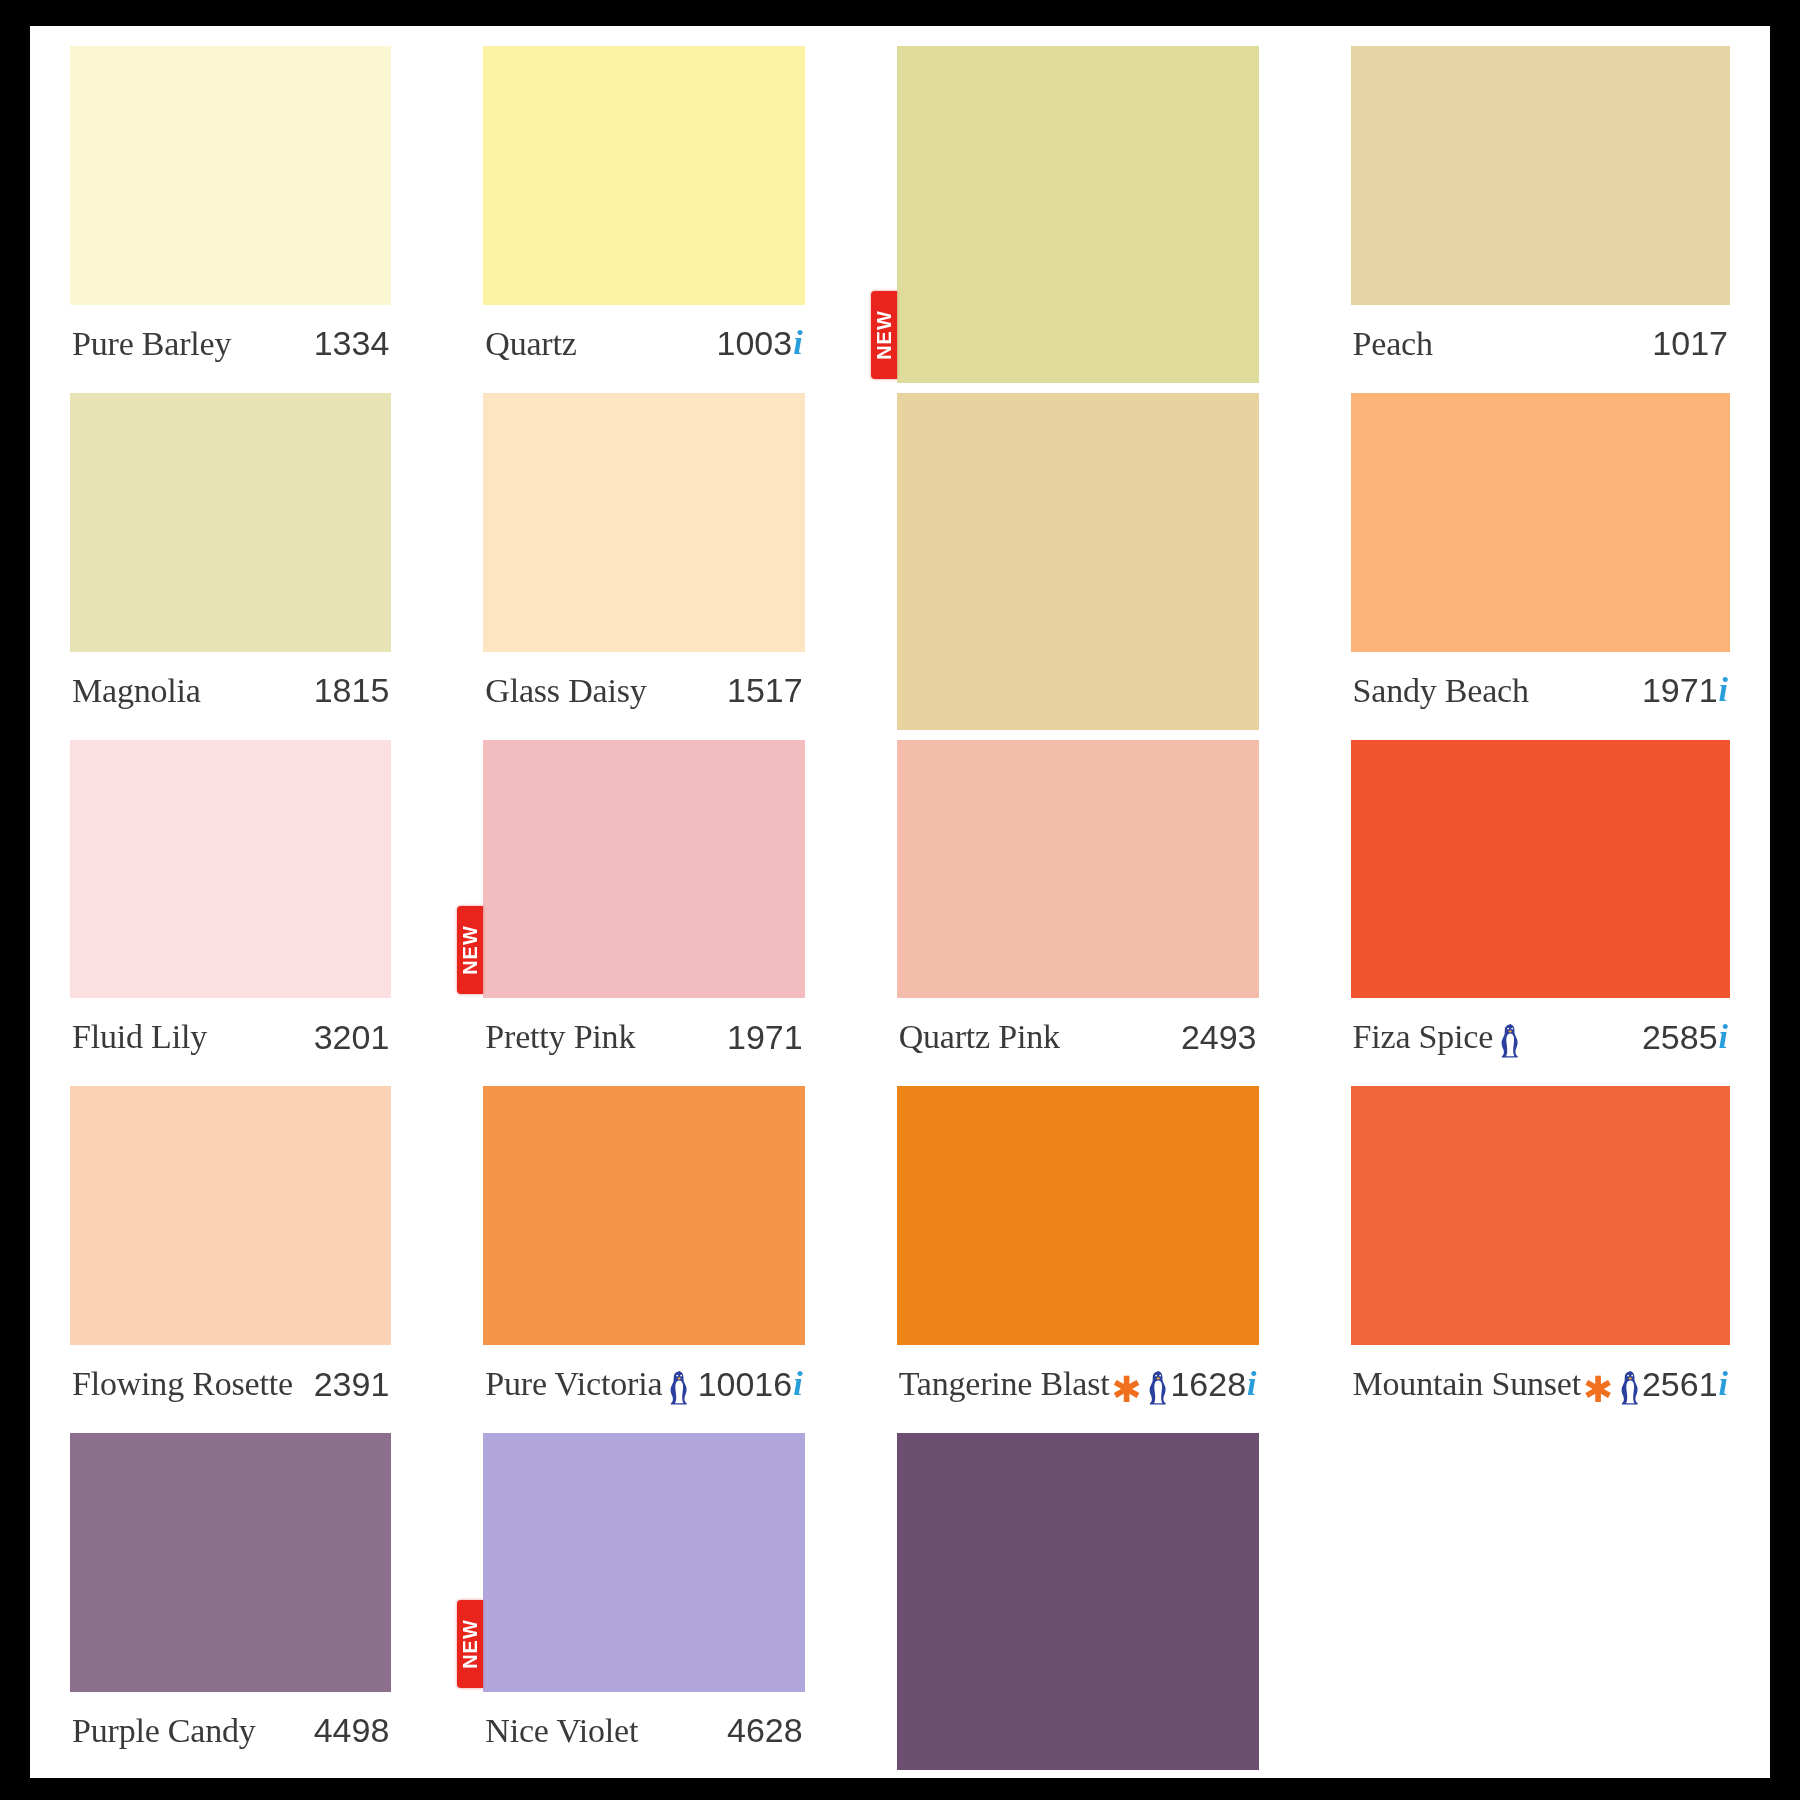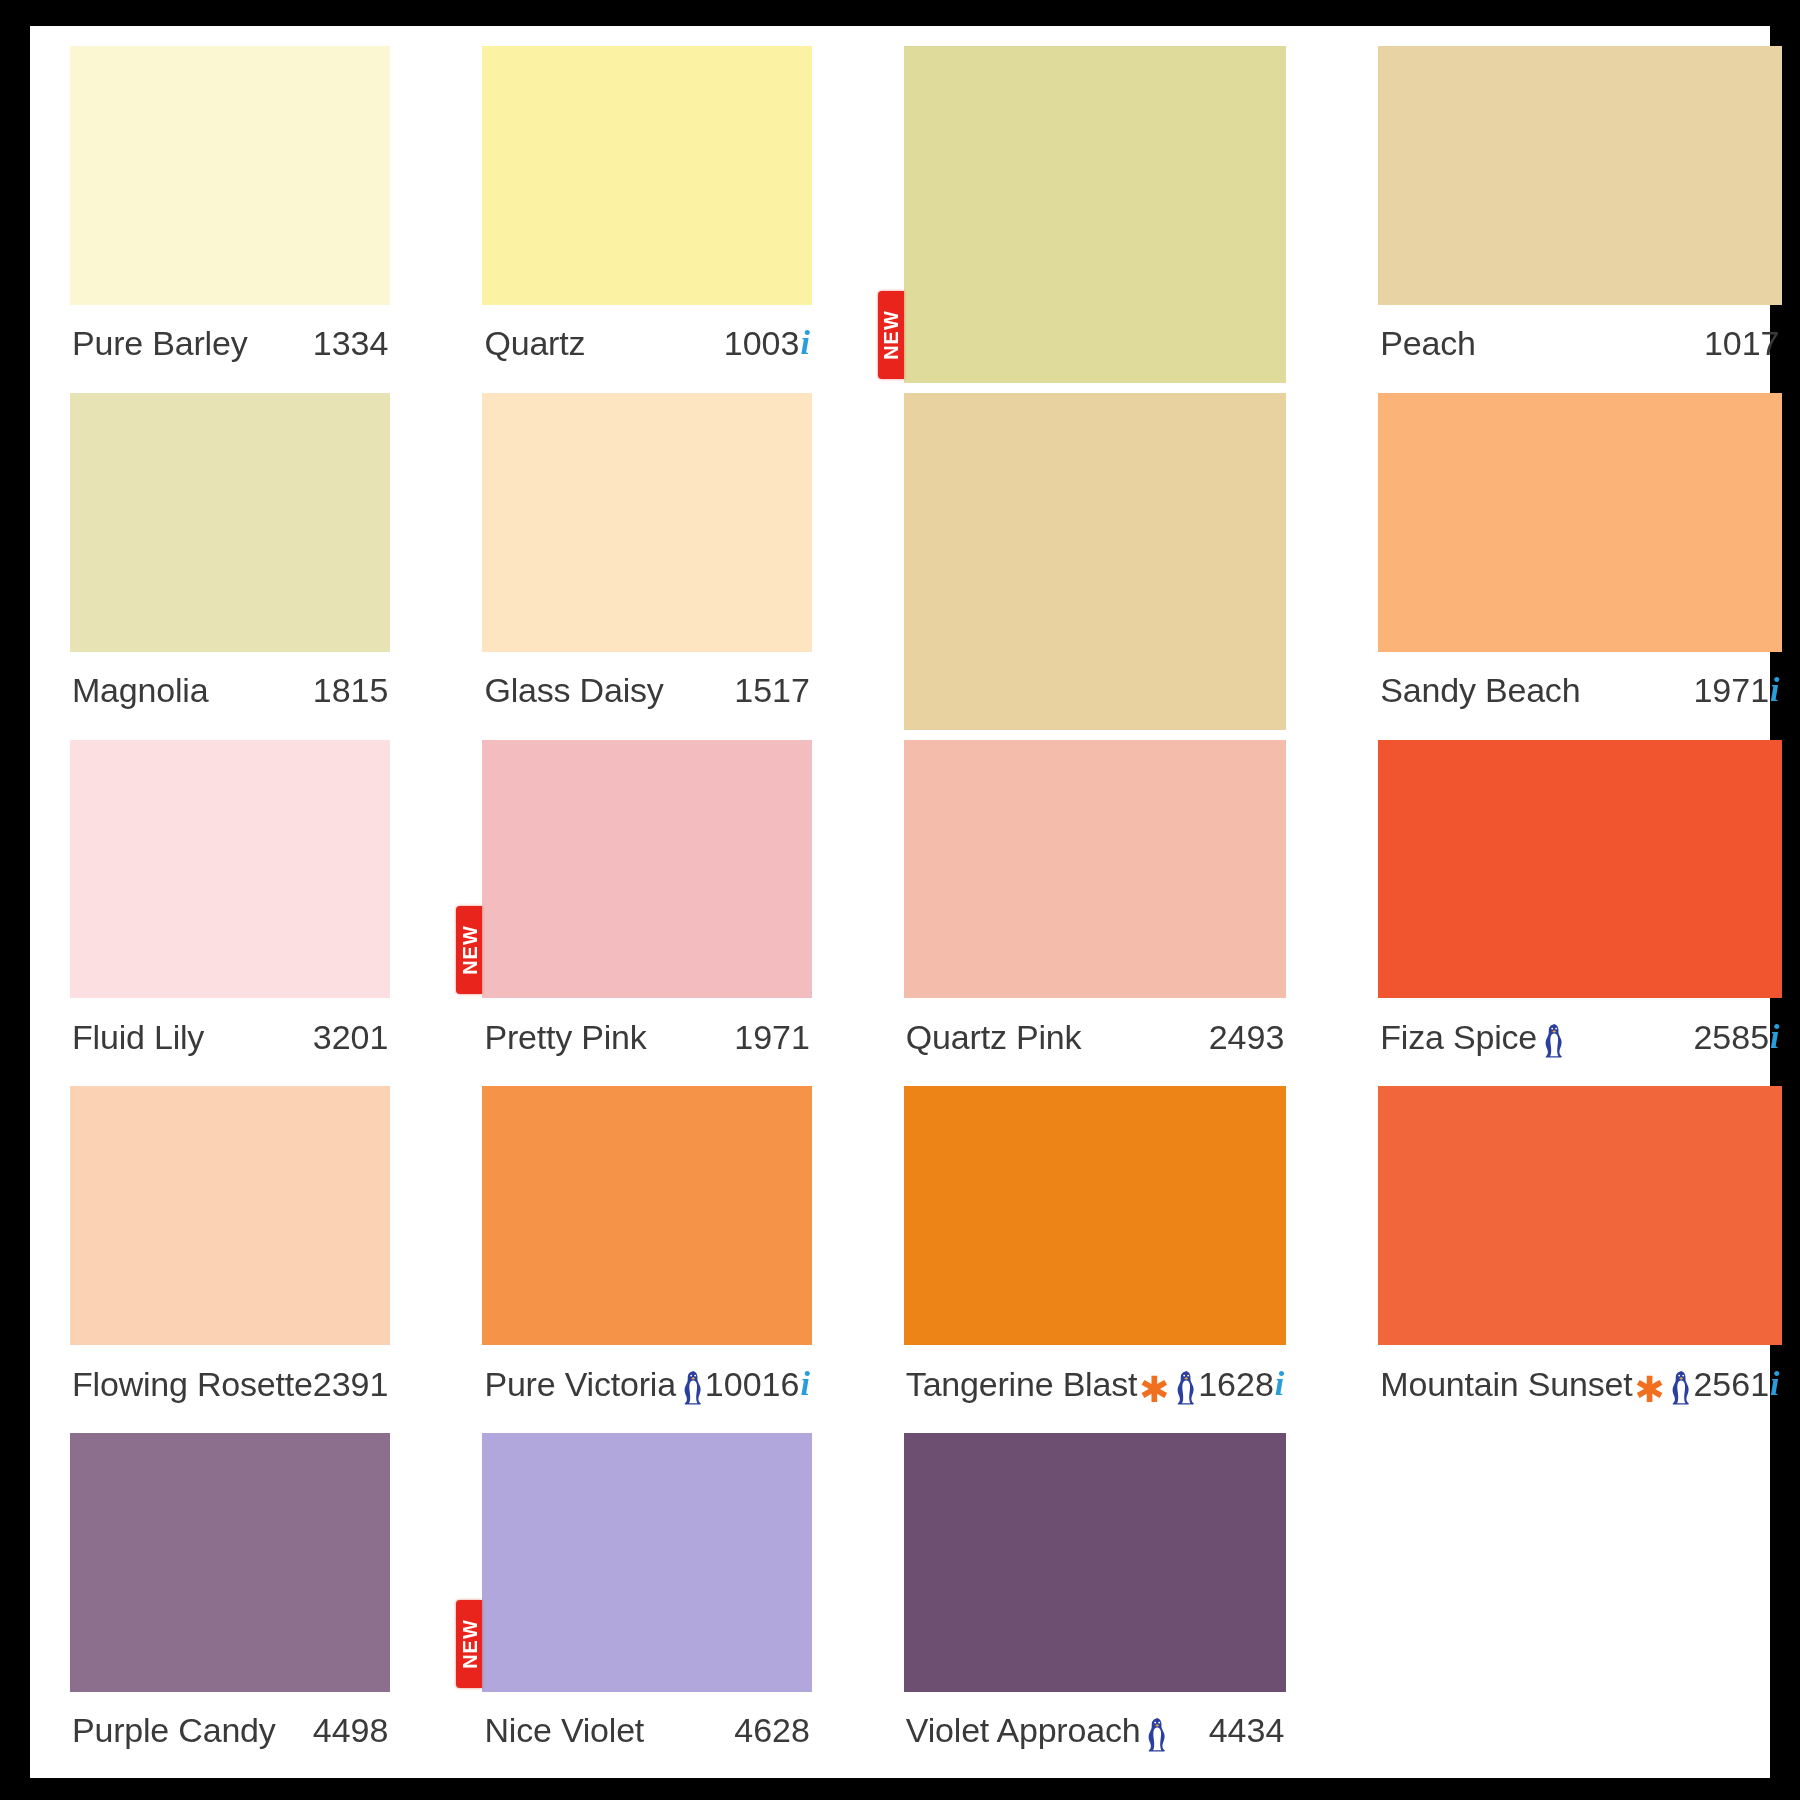--- a/index.html
+++ b/index.html
@@ -103,21 +103,21 @@
 
   .name-block {
     display: flex;
     align-items: center;
     gap: 0px;
     font-size: 34px;
     color: #3a3a3a;
     font-family: "Liberation Sans", sans-serif;
     letter-spacing: -0.2px;
   }
-  .name-text { margin-right: 0px; }
+  .name-text { margin-right: 0px; font-family: Liberation Serif, serif; }
 
   .code-block {
     display: flex;
     align-items: flex-start;
     font-size: 34px;
     color: #3a3a3a;
     font-family: "Liberation Sans", sans-serif;
   }
 
   .icon-star {
@@ -422,33 +422,16 @@
             </div>
             <div class="code-block">
               <span>4628</span>
             </div>
           </div>
         </div>
         <div class="cell">
           <div class="swatch-wrap">
             <div class="swatch" style="background: rgb(109, 80, 113);"></div>
           </div>
-          <div class="caption">
-            <div class="name-block">
-              <span class="name-text">Violet Approach</span>
-              <span class="icon-penguin">
-                <svg viewBox="0 0 24 34" xmlns="http://www.w3.org/2000/svg">
-                  <path d="M12.2 0.6c-3.0 0-5.1 2.2-5.4 5.2-0.2 2.1 0.2 3.3-0.5 5.2-0.8 2.2-2.2 4.0-2.6 6.6-0.4 2.7 0.4 5.0 1.3 7.0 0.9 2.0 1.1 3.6 0.7 5.2-0.3 1.2-1.1 2.0-1.8 2.6-0.5 0.4-0.2 1.0 0.4 1.0h14.8c0.7 0 1.0-0.7 0.5-1.1-0.9-0.8-1.7-1.7-2.0-3.0-0.4-1.7-0.1-3.3 0.7-5.3 0.8-1.9 1.6-4.2 1.2-6.9-0.4-2.6-1.8-4.4-2.6-6.6-0.7-1.9-0.3-3.1-0.5-5.2-0.3-2.9-2.3-5.2-5.2-5.2z" fill="#2a3f9e"></path>
-                  <path d="M12.2 9.5c-1.9 0-3.2 1.5-3.6 3.6-0.5 2.6-0.2 5.3 0.2 8.2 0.4 2.9 0.6 5.6 0.2 8.0-0.2 1.2-0.6 2.2-1.0 3.0h8.4c-0.4-0.8-0.8-1.8-1.0-3.0-0.4-2.4-0.2-5.1 0.2-8.0 0.4-2.9 0.7-5.6 0.2-8.2-0.4-2.1-1.7-3.6-3.6-3.6z" fill="#ffffff"></path>
-                  <circle cx="10.2" cy="4.6" r="0.95" fill="#ffffff"></circle>
-                  <circle cx="14.2" cy="4.6" r="0.95" fill="#ffffff"></circle>
-                  <path d="M12.2 6.1l2.0 1.4-2.0 1.3-2.0-1.3z" fill="#e8a33d"></path>
-                </svg>
-              </span>
-            </div>
-            <div class="code-block">
-              <span>4434</span>
-            </div>
-          </div>
         </div>
       </div>
   </div>
 </div>
 
 </body></html>

